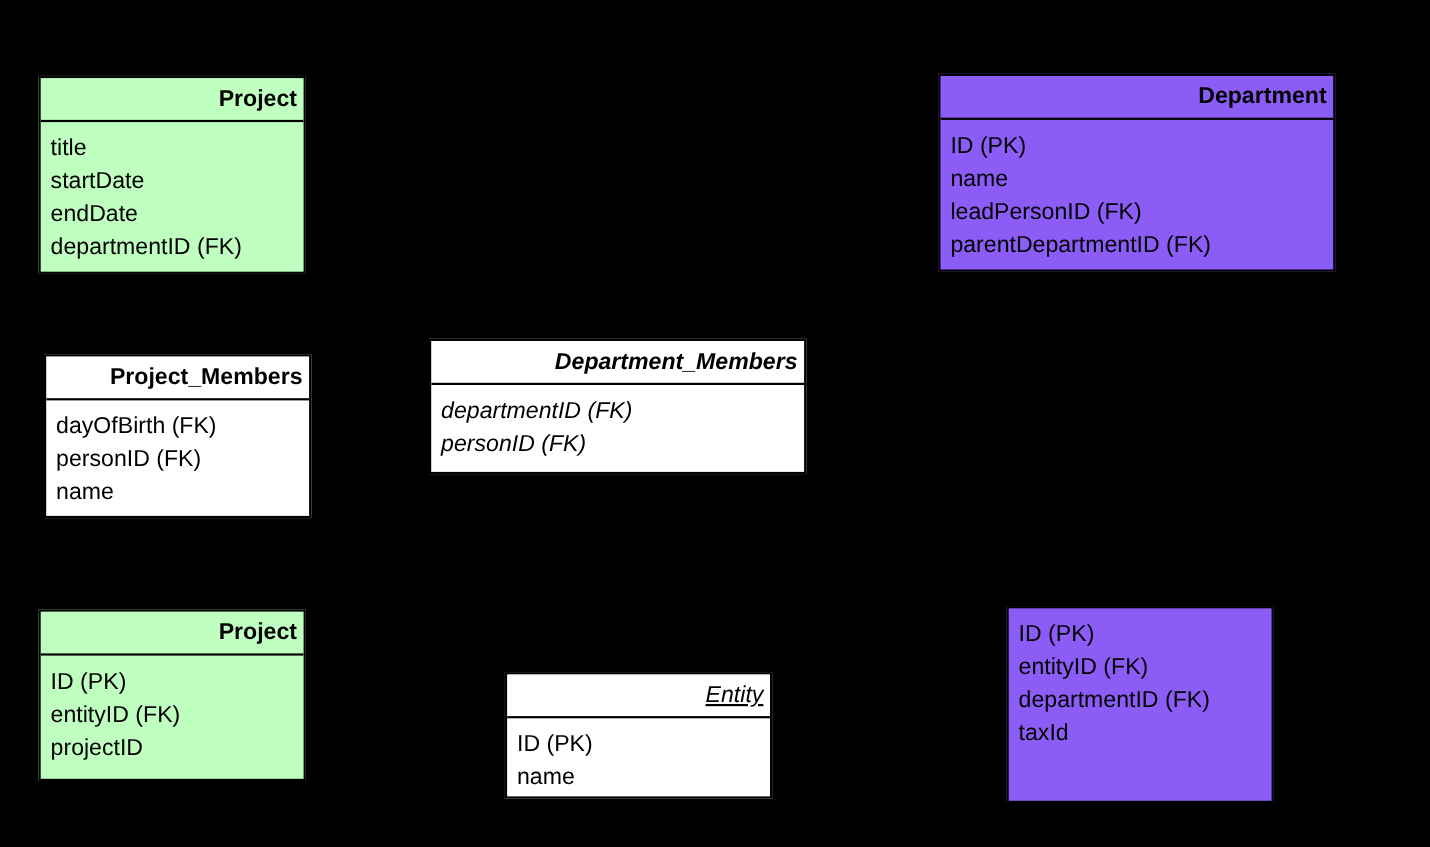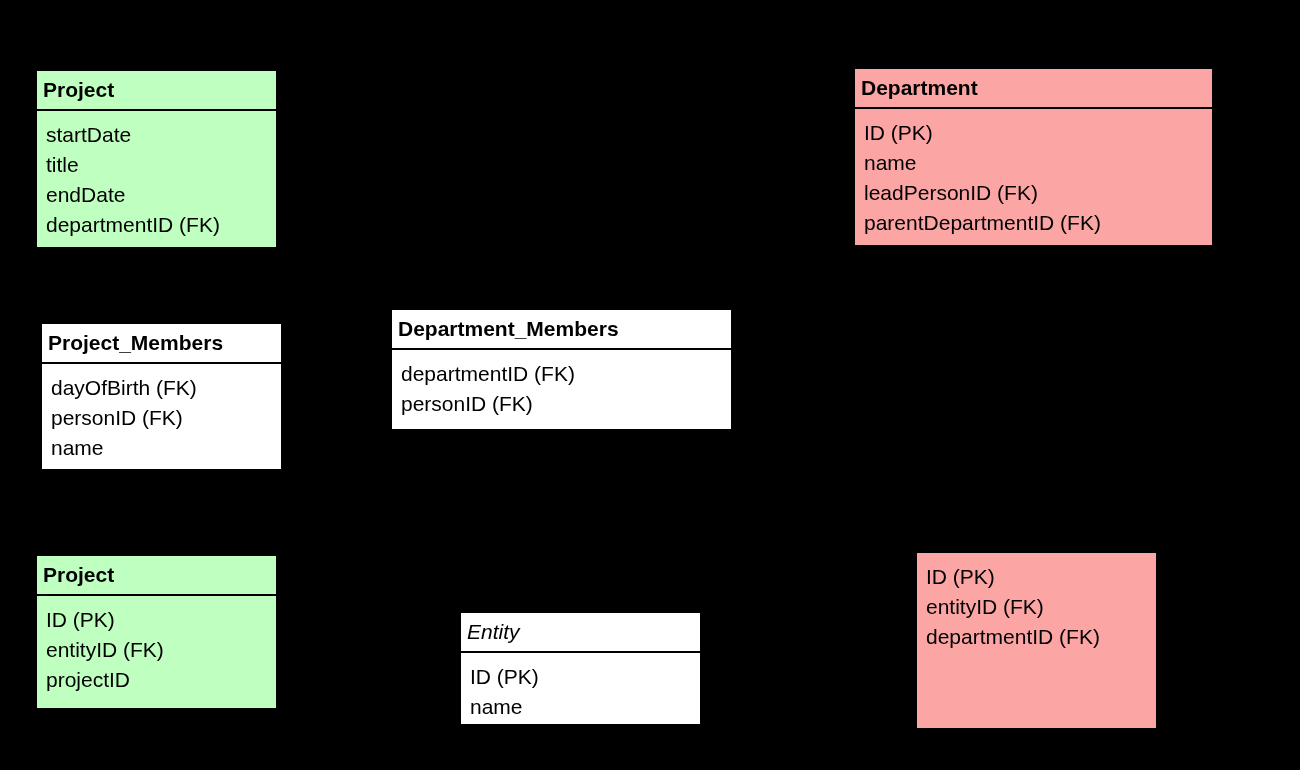--- a/index.html
+++ b/index.html
@@ -18,58 +18,59 @@
   .entity-box {
     position: absolute;
     box-sizing: border-box;
     border: 2px solid #000000;
     background: #ffffff;
     overflow: hidden;
   }
   .entity-title {
     box-sizing: border-box;
     width: 100%;
-    text-align: left;
+    text-align: right;
     font-size: 21px;
     font-weight: bold;
     color: #000000;
     border-bottom: 2px solid #000000;
     line-height: 1;
     padding: 8px 6px 9px 6px;
     white-space: nowrap;
   }
   .entity-title.abstract {
     font-style: italic;
     font-weight: normal;
+    text-decoration: underline;
   }
   .entity-attrs {
     box-sizing: border-box;
     padding: 9px 0 9px 9px;
   }
   .attr {
     font-size: 21px;
     color: #000000;
     line-height: 30px;
     white-space: nowrap;
     text-align: left;
   }
   
   .fill-green { background: #bfffc0; }
-  .fill-cream { background: #fca5a5; }
+  .fill-cream { background: #8b5cf6; }
   .fill-white { background: #ffffff; }
 </style>
 </head>
 <body>
 
 <div id="canvas">
     <div class="entity-box fill-green" style="left: 35px; top: 69px; width: 243px; height: 180px;">
       <div class="entity-title">Project</div>
       <div class="entity-attrs">
+        <div class="attr">title</div>
         <div class="attr">startDate</div>
-        <div class="attr">title</div>
         <div class="attr">endDate</div>
         <div class="attr">departmentID (FK)</div>
       </div>
     </div>
     <div class="entity-box fill-cream" style="left: 853px; top: 67px; width: 361px; height: 180px;">
       <div class="entity-title">Department</div>
       <div class="entity-attrs">
         <div class="attr">ID (PK)</div>
         <div class="attr">name</div>
         <div class="attr">leadPersonID (FK)</div>
@@ -77,21 +78,21 @@
       </div>
     </div>
     <div class="entity-box fill-white" style="left: 40px; top: 322px; width: 243px; height: 149px;">
       <div class="entity-title">Project_Members</div>
       <div class="entity-attrs">
         <div class="attr">dayOfBirth (FK)</div>
         <div class="attr">personID (FK)</div>
         <div class="attr">name</div>
       </div>
     </div>
-    <div class="entity-box fill-white" style="left: 390px; top: 308px; width: 343px; height: 123px;">
+    <div class="entity-box fill-white" style="left: 390px; top: 308px; width: 343px; height: 123px; font-style: italic;">
       <div class="entity-title">Department_Members</div>
       <div class="entity-attrs">
         <div class="attr">departmentID (FK)</div>
         <div class="attr">personID (FK)</div>
       </div>
     </div>
     <div class="entity-box fill-green" style="left: 35px; top: 554px; width: 243px; height: 156px;">
       <div class="entity-title">Project</div>
       <div class="entity-attrs">
         <div class="attr">ID (PK)</div>
@@ -104,15 +105,16 @@
       <div class="entity-attrs">
         <div class="attr">ID (PK)</div>
         <div class="attr">name</div>
       </div>
     </div>
     <div class="entity-box fill-cream" style="left: 915px; top: 551px; width: 243px; height: 179px;">
       <div class="entity-attrs">
         <div class="attr">ID (PK)</div>
         <div class="attr">entityID (FK)</div>
         <div class="attr">departmentID (FK)</div>
+        <div class="attr">taxId</div>
       </div>
     </div>
   </div>
 
 </body></html>

